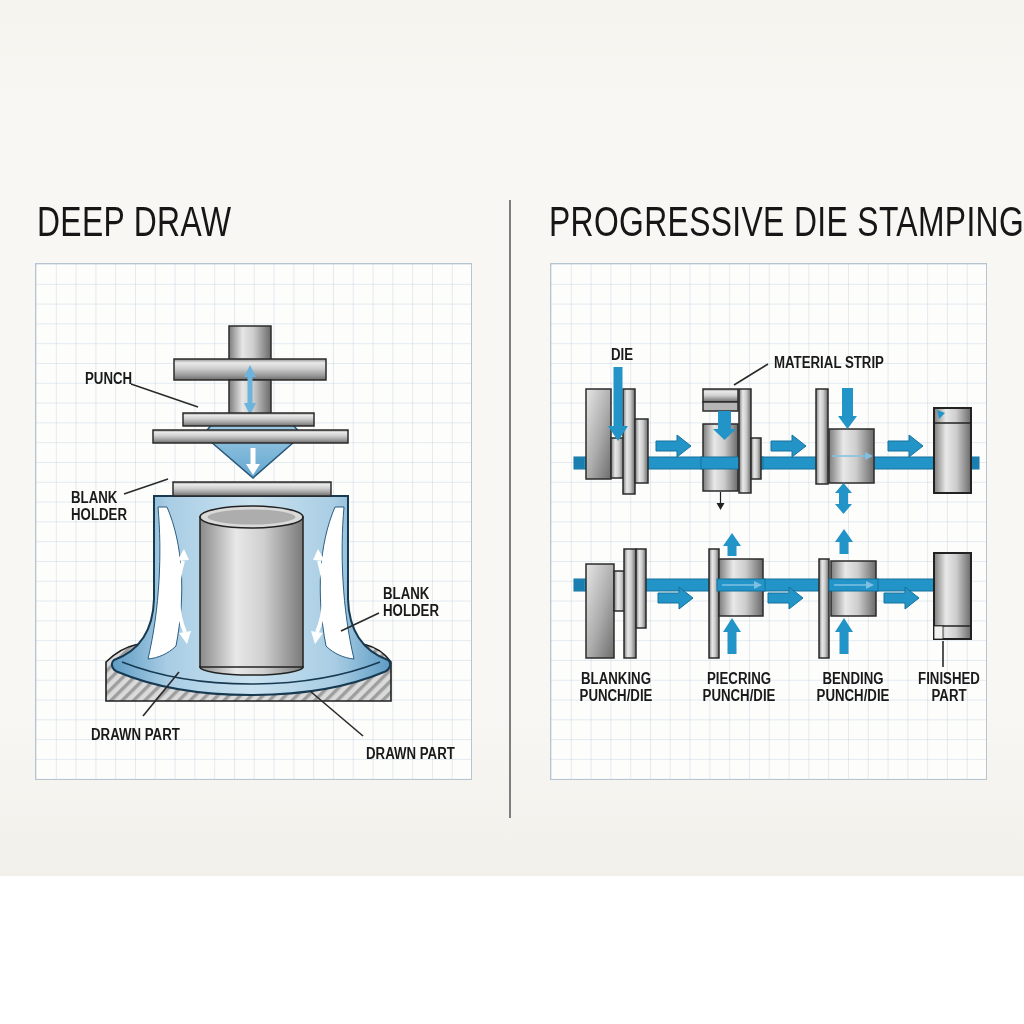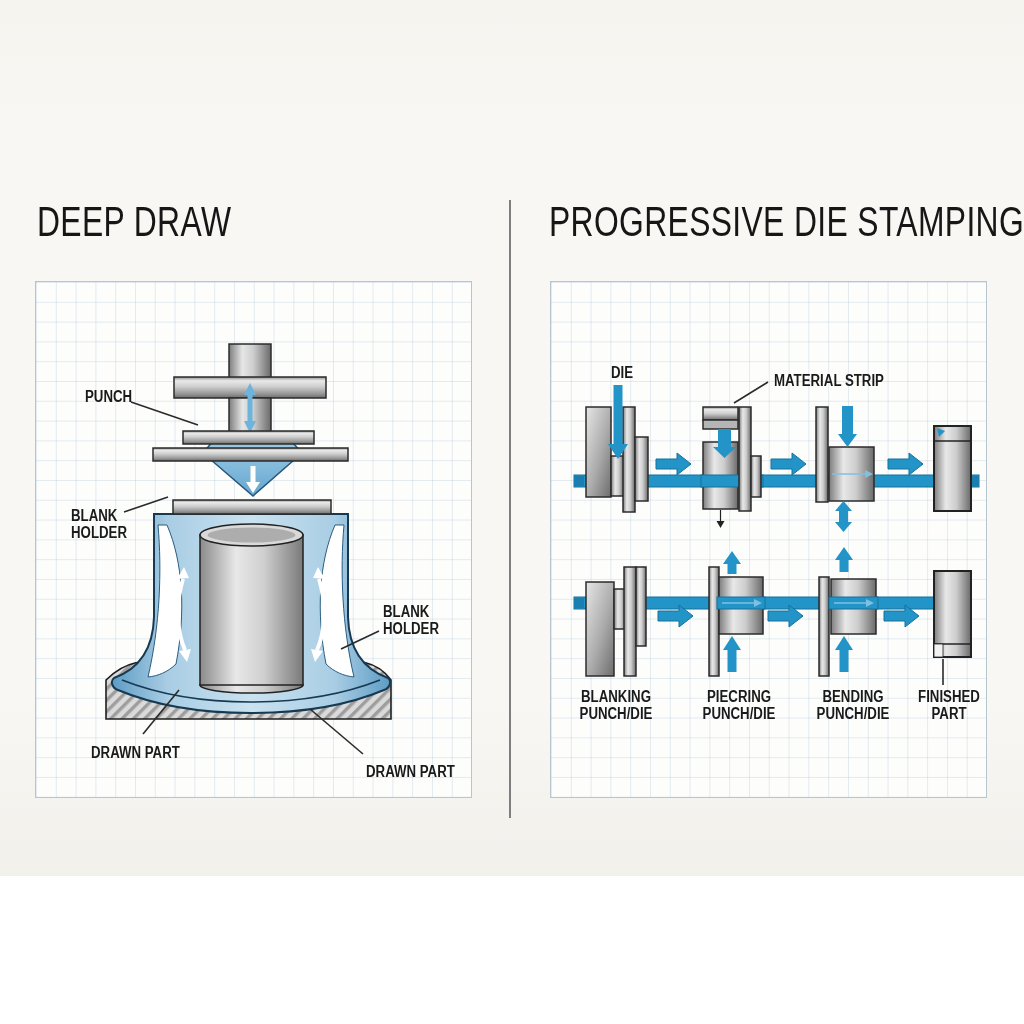--- a/index.html
+++ b/index.html
@@ -7,21 +7,21 @@
     position:relative;width:1024px;height:876px;overflow:hidden;
     background:linear-gradient(180deg,#f6f4ef 0%,#f8f7f3 15%,#f8f7f3 80%,#f2f0eb 100%);
     font-family:"Liberation Sans",sans-serif;
   }
   .title{
     position:absolute;top:197px;font-size:43px;font-weight:400;color:#161616;
     letter-spacing:.5px;white-space:nowrap;transform:scaleX(.74);transform-origin:left top;
   }
   .divider{position:absolute;left:509px;top:200px;width:2px;height:618px;background:#7e7e7e;}
   .panel{
-    position:absolute;top:281px;width:435px;height:515px;background:#fdfdfc;
+    position:absolute;top:263px;width:435px;height:515px;background:#fdfdfc;
     border:1px solid #b7c5d1;
     background-image:
       linear-gradient(to right, rgba(110,150,185,.18) 1px, transparent 1px),
       linear-gradient(to bottom, rgba(110,150,185,.18) 1px, transparent 1px);
     background-size:19.8px 19.8px;
   }
   .panel svg{position:absolute;left:0;top:0;}
   .dlabel{font-family:"Liberation Sans",sans-serif;font-weight:700;font-size:17px;fill:#1a1a1a;}
   .leader{stroke:#2a2a2a;stroke-width:1.6;fill:none;}
   .metal{stroke:#2b2b2b;stroke-width:1.5;}

